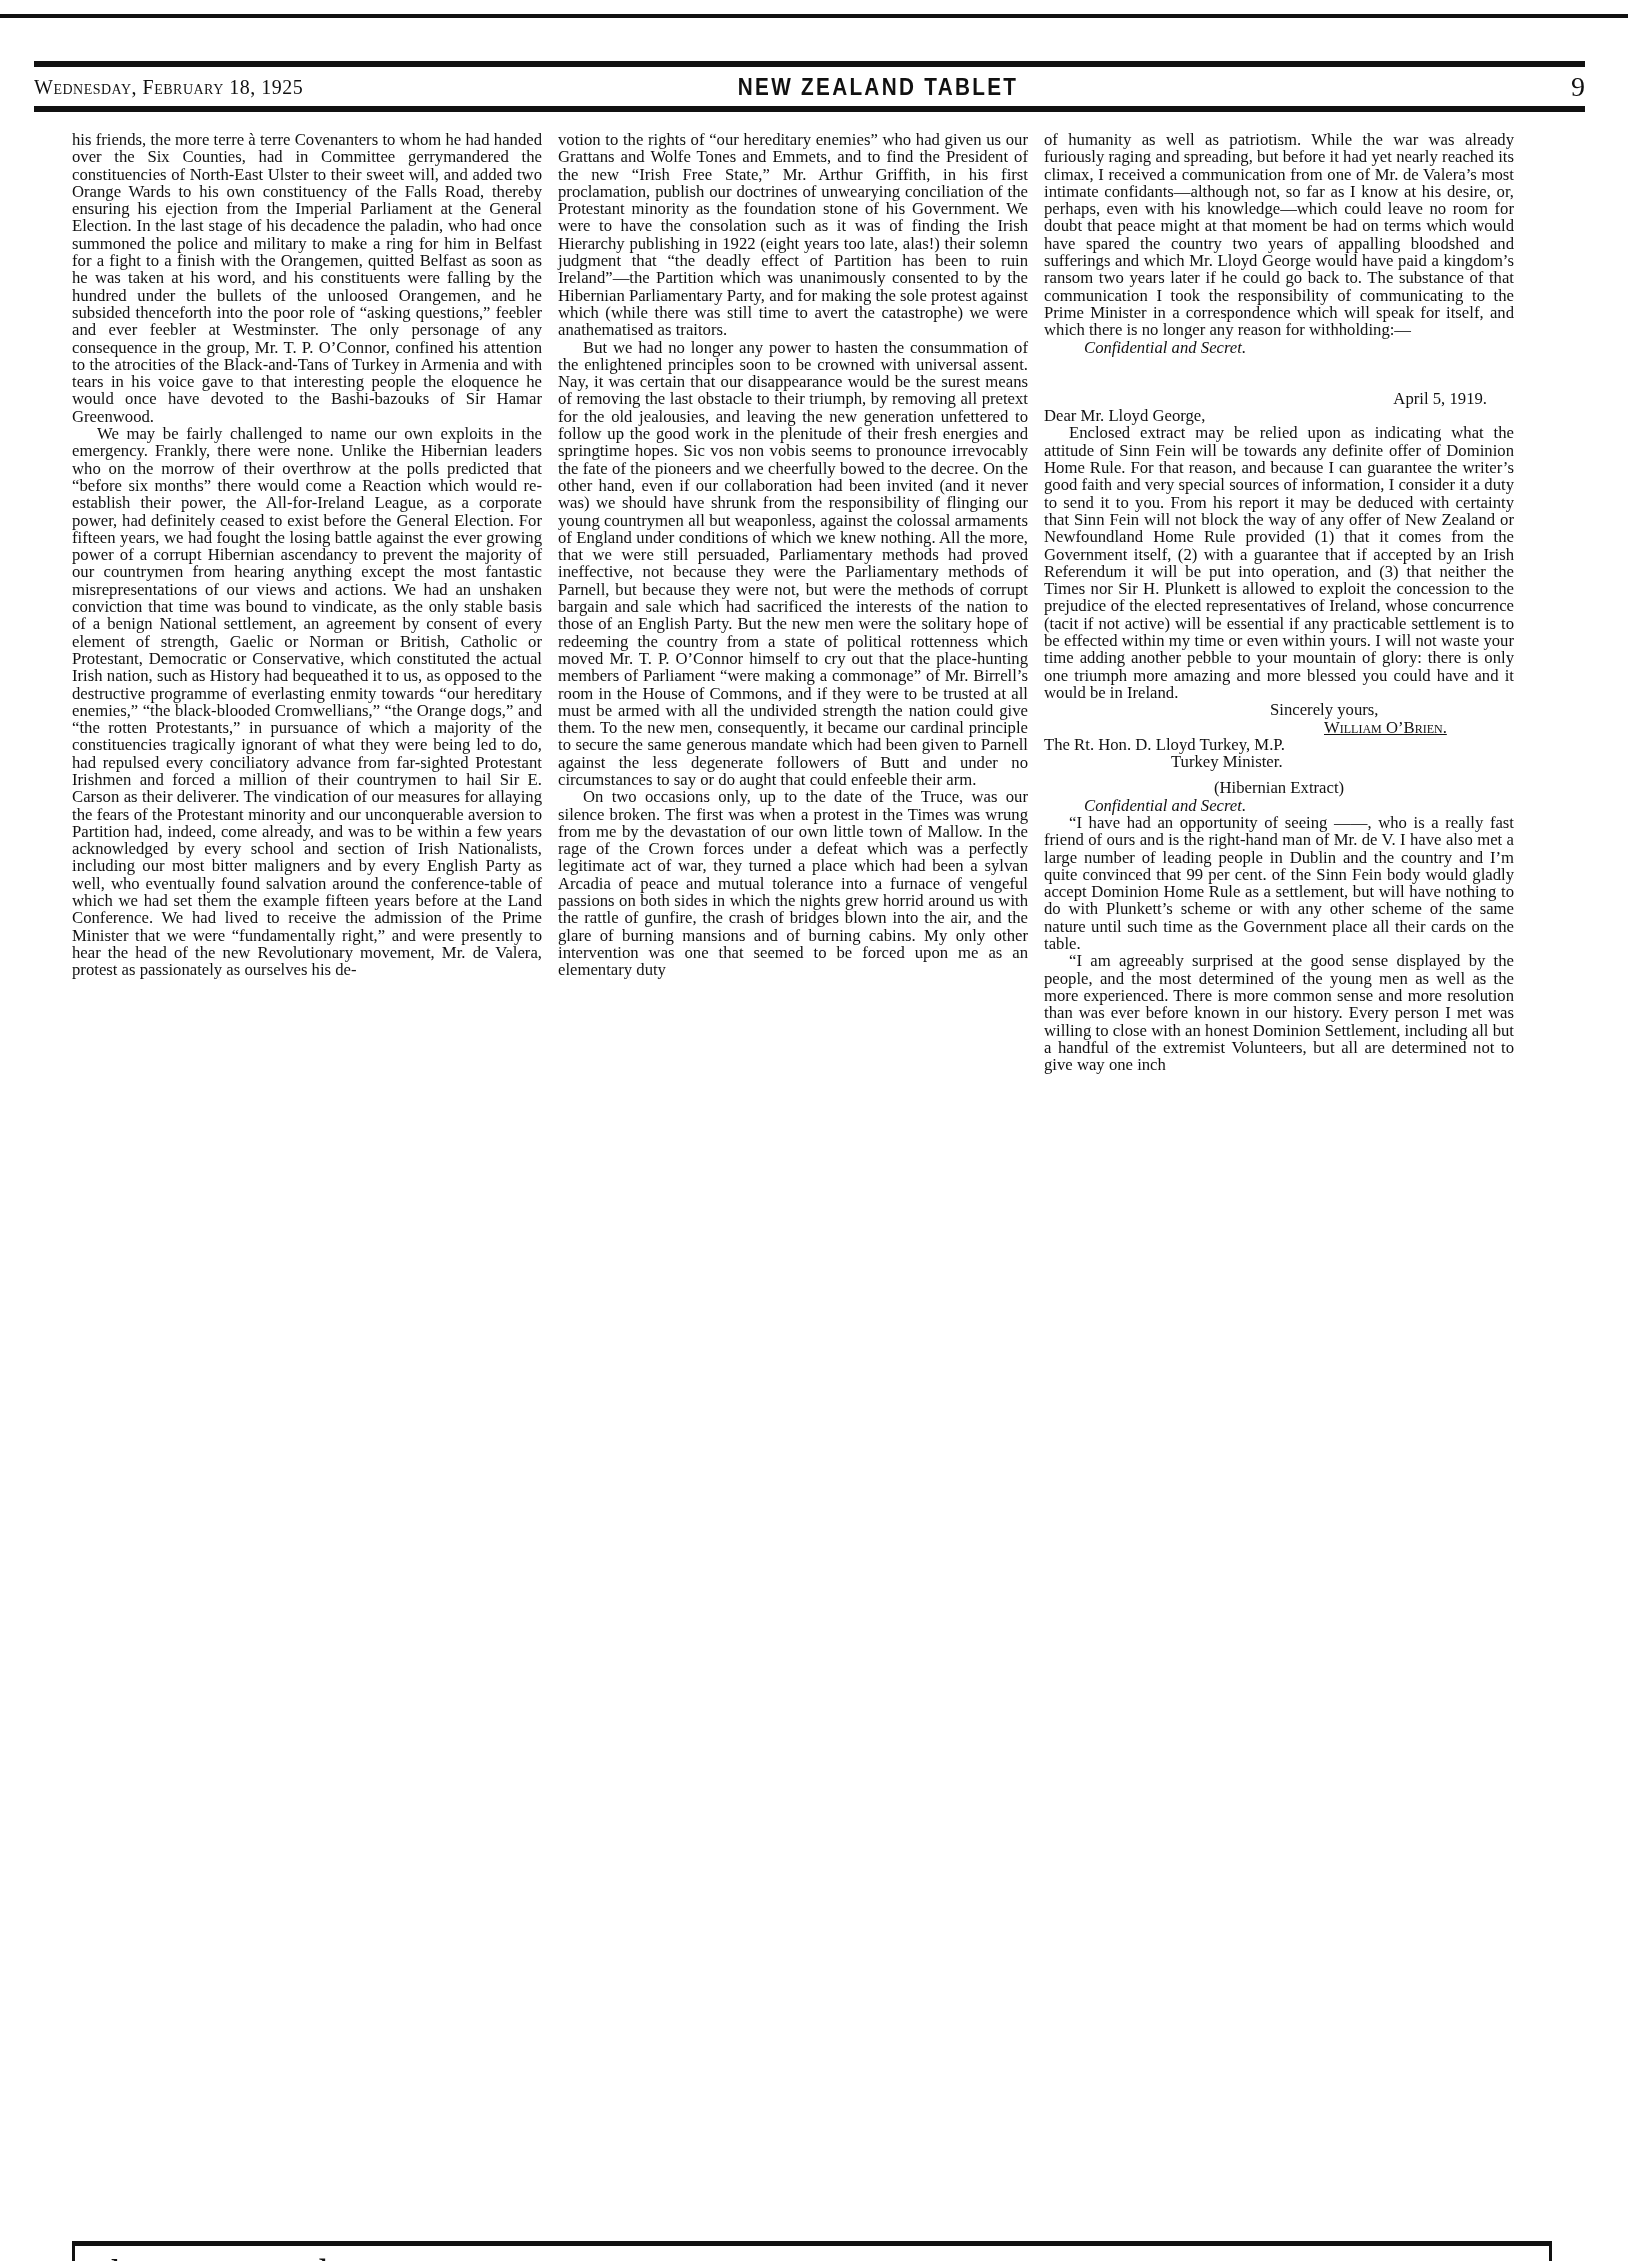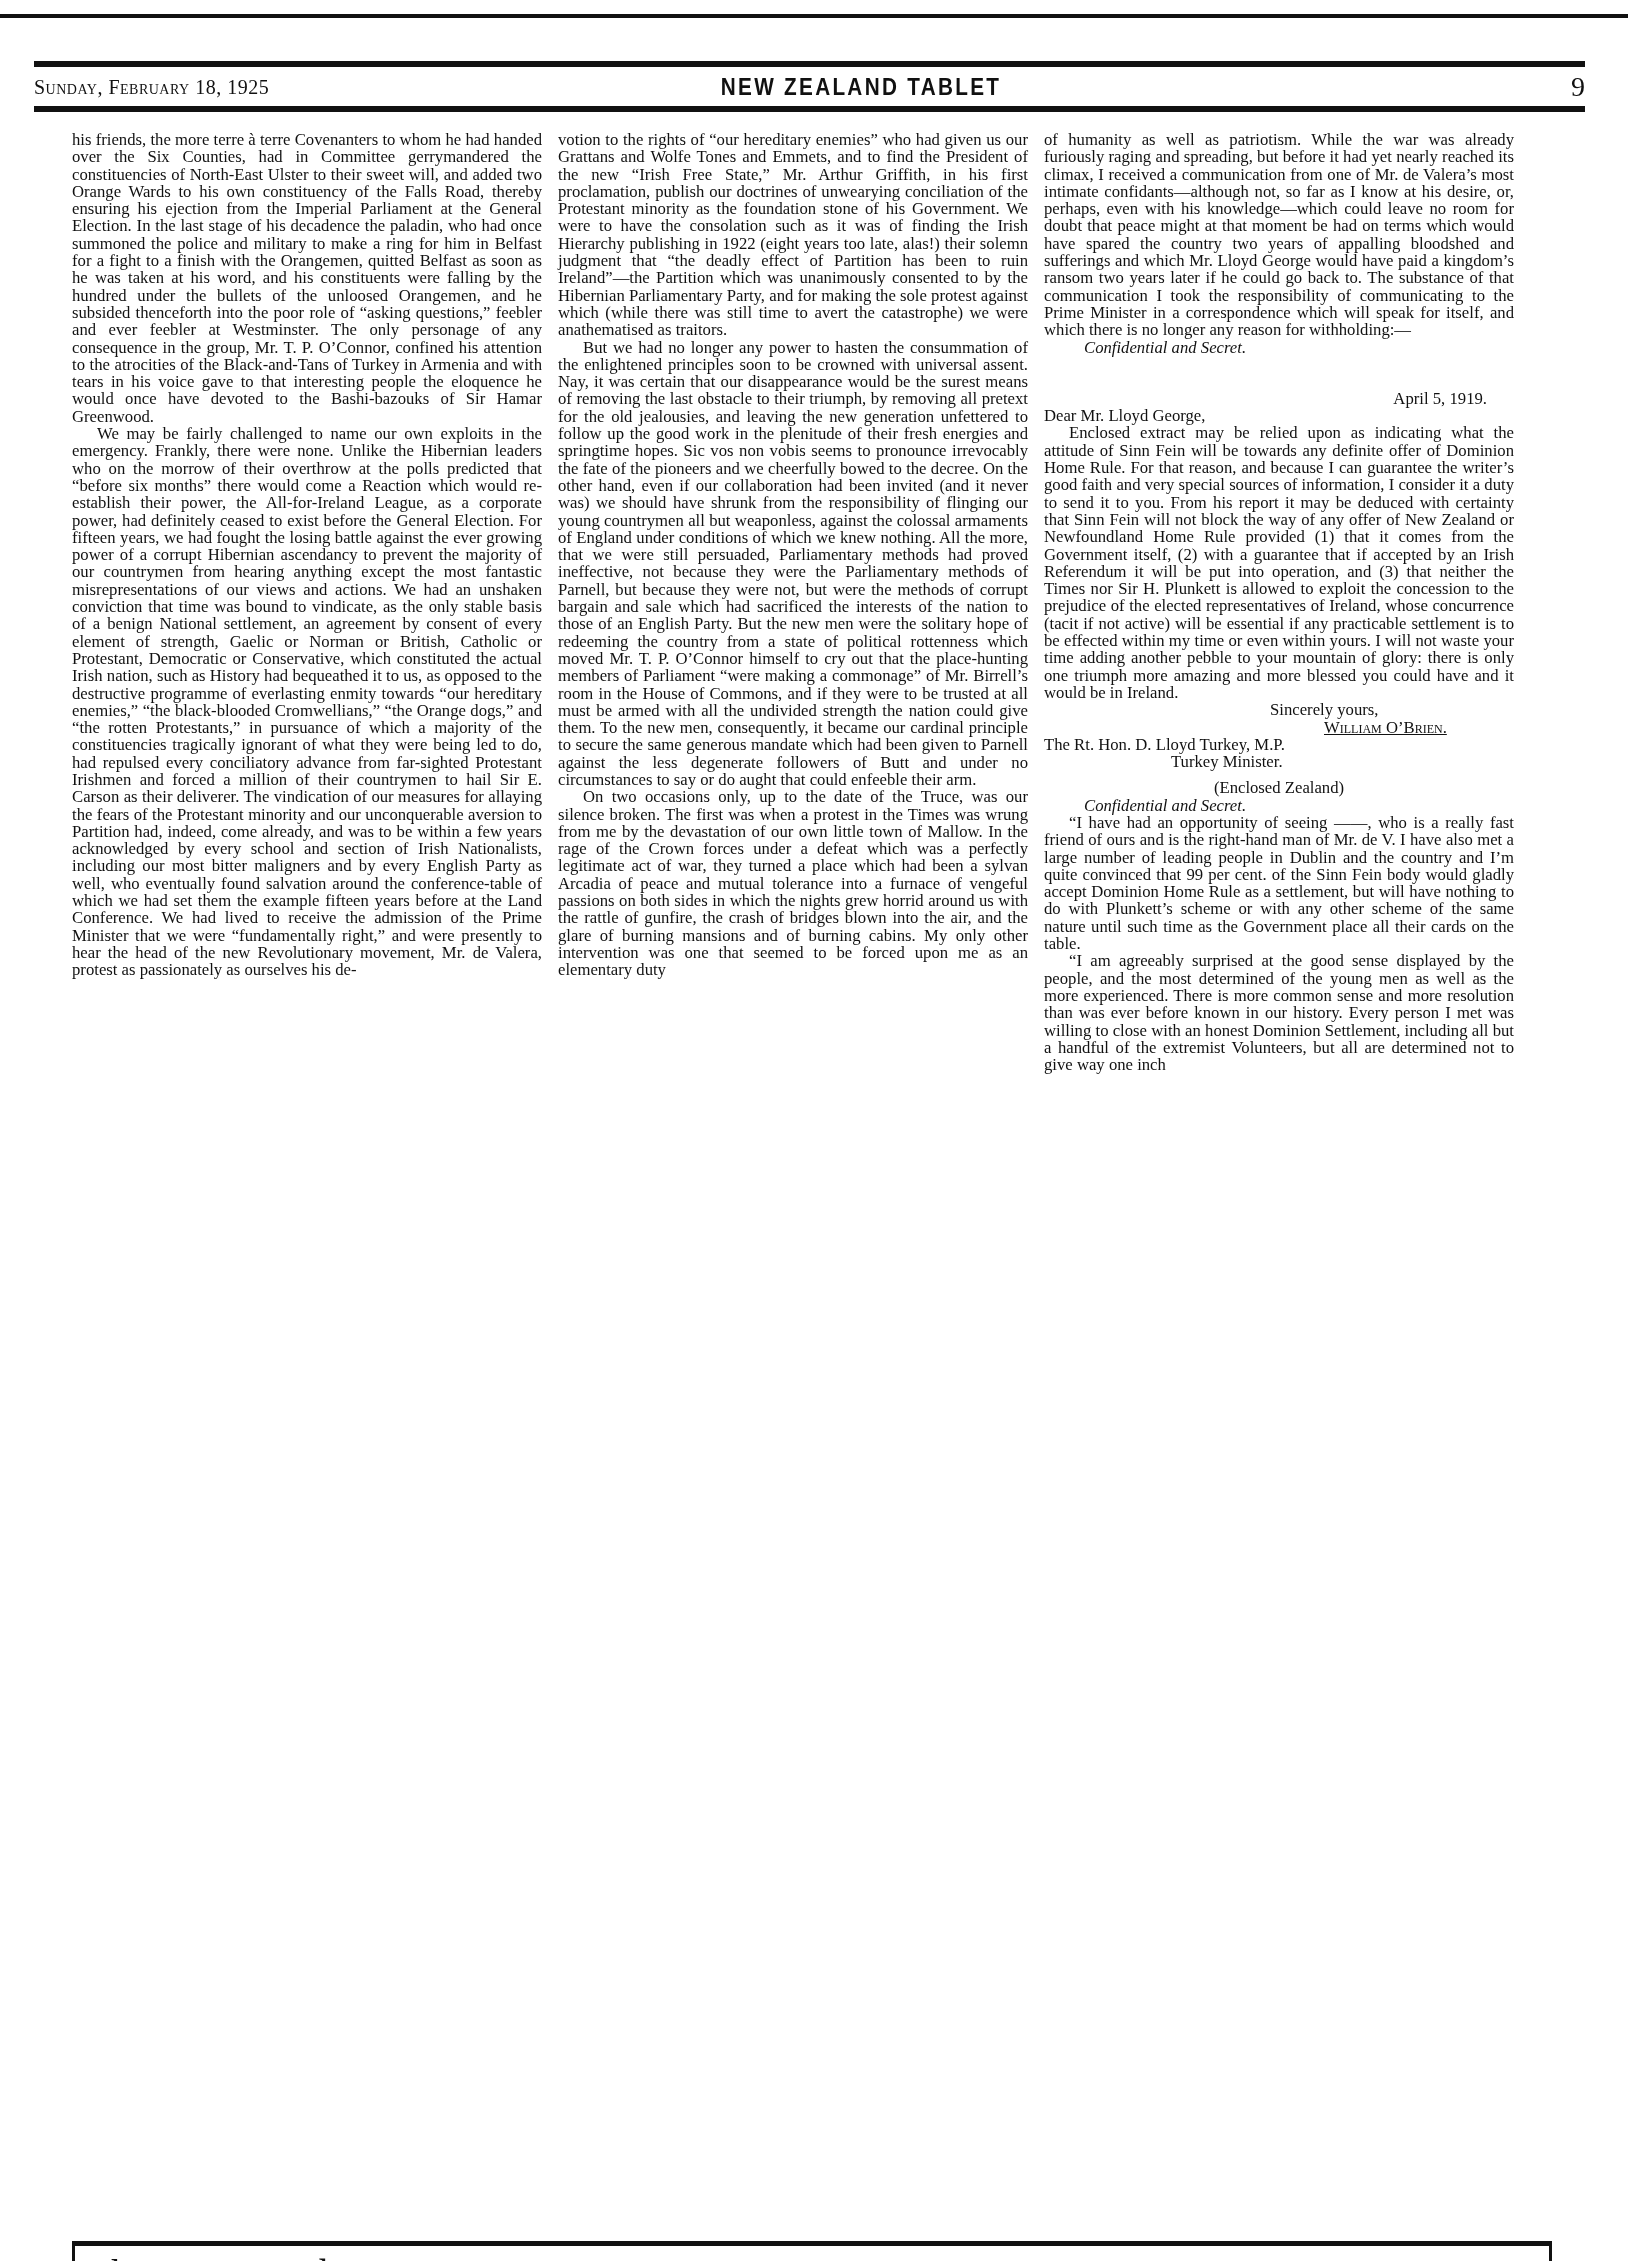--- a/index.html
+++ b/index.html
@@ -45,21 +45,21 @@
   .ad .addr { position: absolute; left: 418px; top: 13.6px; width: 882px; font-size: 22px; line-height: 31px; font-weight: bold; transform: scaleX(0.86); transform-origin: left; text-align: justify; }
   .ad .city { position: absolute; right: 13.6px; top: 12.7px; font-size: 48px; line-height: 48px; transform: scaleX(0.82); transform-origin: right; }
 </style>
 </head>
 <body>
 
 <div class="top-rule"></div>
 <div class="header-rule-top"></div>
 
 <header class="header">
-  <span class="date">Sunday, February 18, 1925</span>
+  <span class="date">Wednesday, February 18, 1925</span>
   <span class="title">NEW ZEALAND TABLET</span>
   <span class="page">9</span>
 </header>
 
 <div class="header-rule-bot"></div>
 
 <main class="columns">
   <section class="col">
     <p>his friends, the more terre à terre Covenanters to whom he had handed over the Six Counties, had in Committee gerrymandered the constituencies of North-East Ulster to their sweet will, and added two Orange Wards to his own constituency of the Falls Road, thereby ensuring his ejection from the Imperial Parliament at the General Election. In the last stage of his decadence the paladin, who had once summoned the police and military to make a ring for him in Belfast for a fight to a finish with the Orangemen, quitted Belfast as soon as he was taken at his word, and his constituents were falling by the hundred under the bullets of the unloosed Orangemen, and he subsided thenceforth into the poor role of “asking questions,” feebler and ever feebler at Westminster. The only personage of any consequence in the group, Mr. T. P. O’Connor, confined his attention to the atrocities of the Black-and-Tans of Turkey in Armenia and with tears in his voice gave to that interesting people the eloquence he would once have devoted to the Bashi-bazouks of Sir Hamar Greenwood.</p>
     <p class="ind">We may be fairly challenged to name our own exploits in the emergency. Frankly, there were none. Unlike the Hibernian leaders who on the morrow of their overthrow at the polls predicted that “before six months” there would come a Reaction which would re-establish their power, the All-for-Ireland League, as a corporate power, had definitely ceased to exist before the General Election. For fifteen years, we had fought the losing battle against the ever growing power of a corrupt Hibernian ascendancy to prevent the majority of our countrymen from hearing anything except the most fantastic misrepresentations of our views and actions. We had an unshaken conviction that time was bound to vindicate, as the only stable basis of a benign National settlement, an agreement by consent of every element of strength, Gaelic or Norman or British, Catholic or Protestant, Democratic or Conservative, which constituted the actual Irish nation, such as History had bequeathed it to us, as opposed to the destructive programme of everlasting enmity towards “our hereditary enemies,” “the black-blooded Cromwellians,” “the Orange dogs,” and “the rotten Protestants,” in pursuance of which a majority of the constituencies tragically ignorant of what they were being led to do, had repulsed every conciliatory advance from far-sighted Protestant Irishmen and forced a million of their countrymen to hail Sir E. Carson as their deliverer. The vindication of our measures for allaying the fears of the Protestant minority and our unconquerable aversion to Partition had, indeed, come already, and was to be within a few years acknowledged by every school and section of Irish Nationalists, including our most bitter maligners and by every English Party as well, who eventually found salvation around the conference-table of which we had set them the example fifteen years before at the Land Conference. We had lived to receive the admission of the Prime Minister that we were “fundamentally right,” and were presently to hear the head of the new Revolutionary movement, Mr. de Valera, protest as passionately as ourselves his de-</p>
@@ -76,21 +76,21 @@
     <p><em>Confidential and Secret.</em></p>
     <div class="gap"></div>
     <p class="right">April 5, 1919.</p>
     <p>Dear Mr. Lloyd George,</p>
     <p class="ind">Enclosed extract may be relied upon as indicating what the attitude of Sinn Fein will be towards any definite offer of Dominion Home Rule. For that reason, and because I can guarantee the writer’s good faith and very special sources of information, I consider it a duty to send it to you. From his report it may be deduced with certainty that Sinn Fein will not block the way of any offer of New Zealand or Newfoundland Home Rule provided (1) that it comes from the Government itself, (2) with a guarantee that if accepted by an Irish Referendum it will be put into operation, and (3) that neither the Times nor Sir H. Plunkett is allowed to exploit the concession to the prejudice of the elected representatives of Ireland, whose concurrence (tacit if not active) will be essential if any practicable settlement is to be effected within my time or even within yours. I will not waste your time adding another pebble to your mountain of glory: there is only one triumph more amazing and more blessed you could have and it would be in Ireland.</p>
     <p class="sig-a">Sincerely yours,</p>
     <p class="sig-b sc">William O’Brien.</p>
     <p>The Rt. Hon. D. Lloyd Turkey, M.P.</p>
     <p class="sig-c">Turkey Minister.</p>
     <div class="gap-sm"></div>
-    <p class="center">(Enclosed Zealand)</p>
+    <p class="center">(Hibernian Extract)</p>
     <p><em>Confidential and Secret.</em></p>
     <p class="ind">“I have had an opportunity of seeing ——, who is a really fast friend of ours and is the right-hand man of Mr. de V. I have also met a large number of leading people in Dublin and the country and I’m quite convinced that 99 per cent. of the Sinn Fein body would gladly accept Dominion Home Rule as a settlement, but will have nothing to do with Plunkett’s scheme or with any other scheme of the same nature until such time as the Government place all their cards on the table.</p>
     <p class="ind">“I am agreeably surprised at the good sense displayed by the people, and the most determined of the young men as well as the more experienced. There is more common sense and more resolution than was ever before known in our history. Every person I met was willing to close with an honest Dominion Settlement, including all but a handful of the extremist Volunteers, but all are determined not to give way one inch</p>
   </section>
 </main>
 
 <aside class="ad">
   <div class="studio">The Crown Studios</div>
 
   <div class="addr">266 QUEEN ST. (Opp. Strand Theatre) and SYMONDS ST. (Opp. St. Benedict’s). Photographs by Day or Night. Wedding Groups a Specialty.</div>

